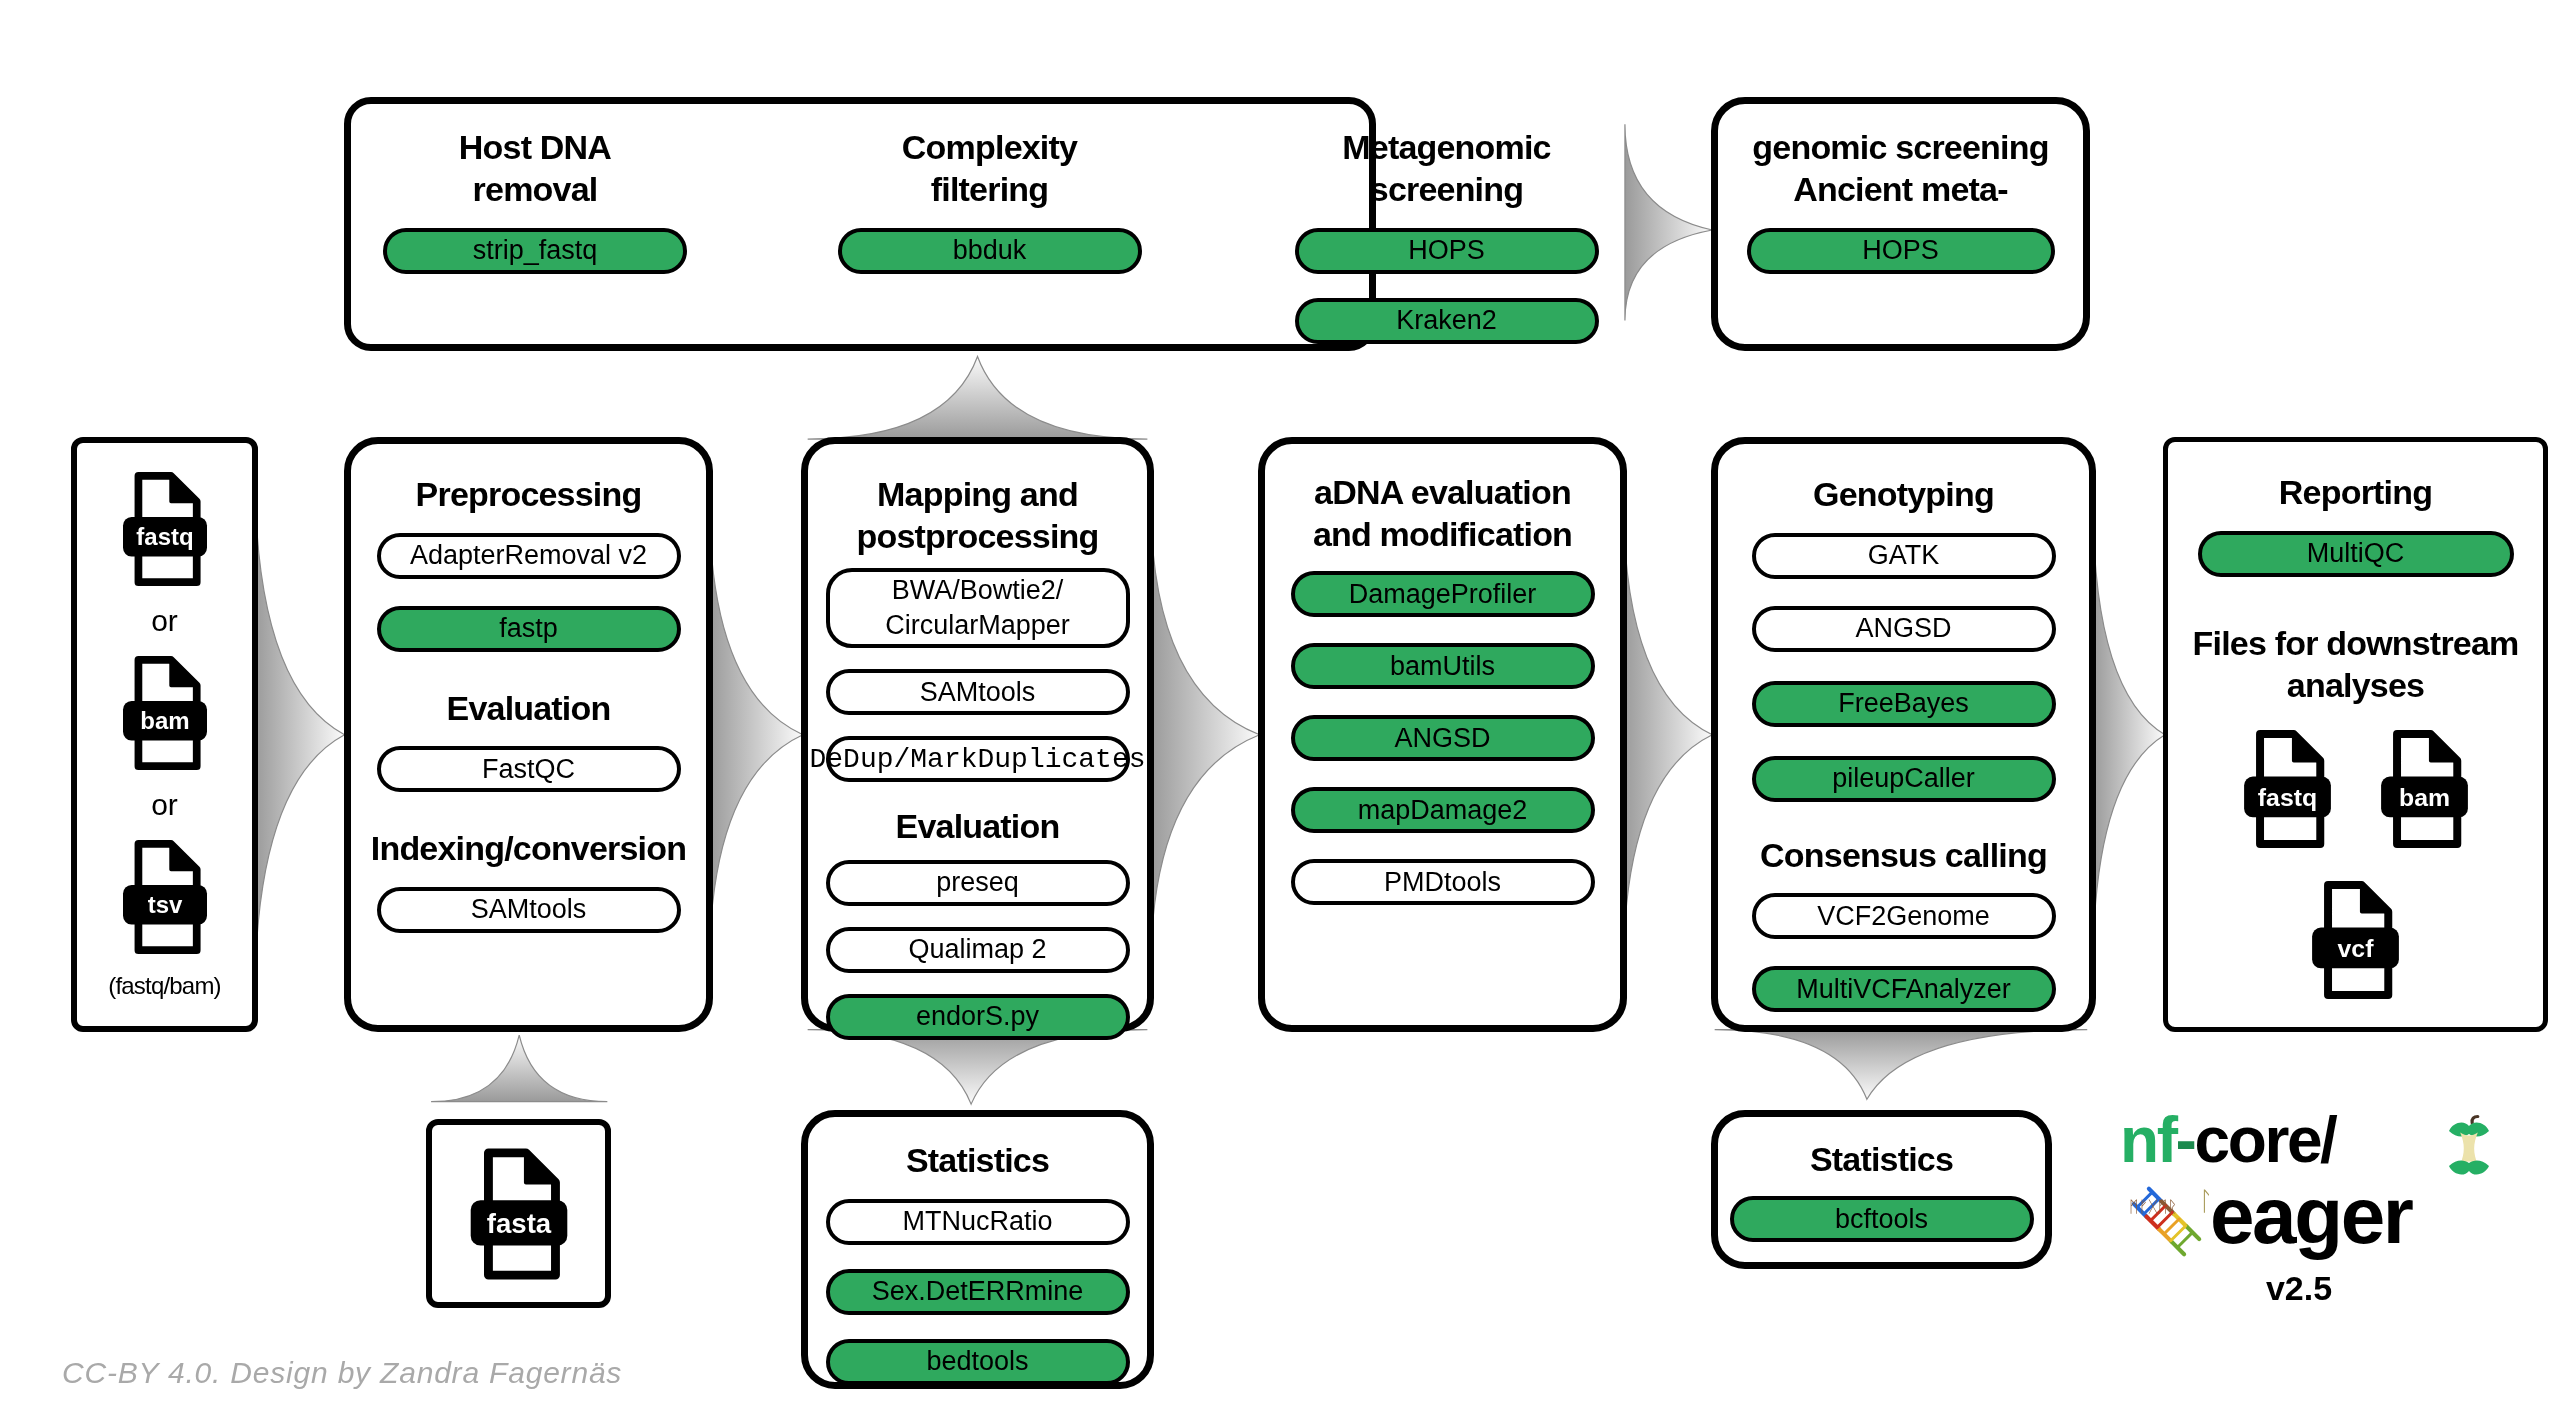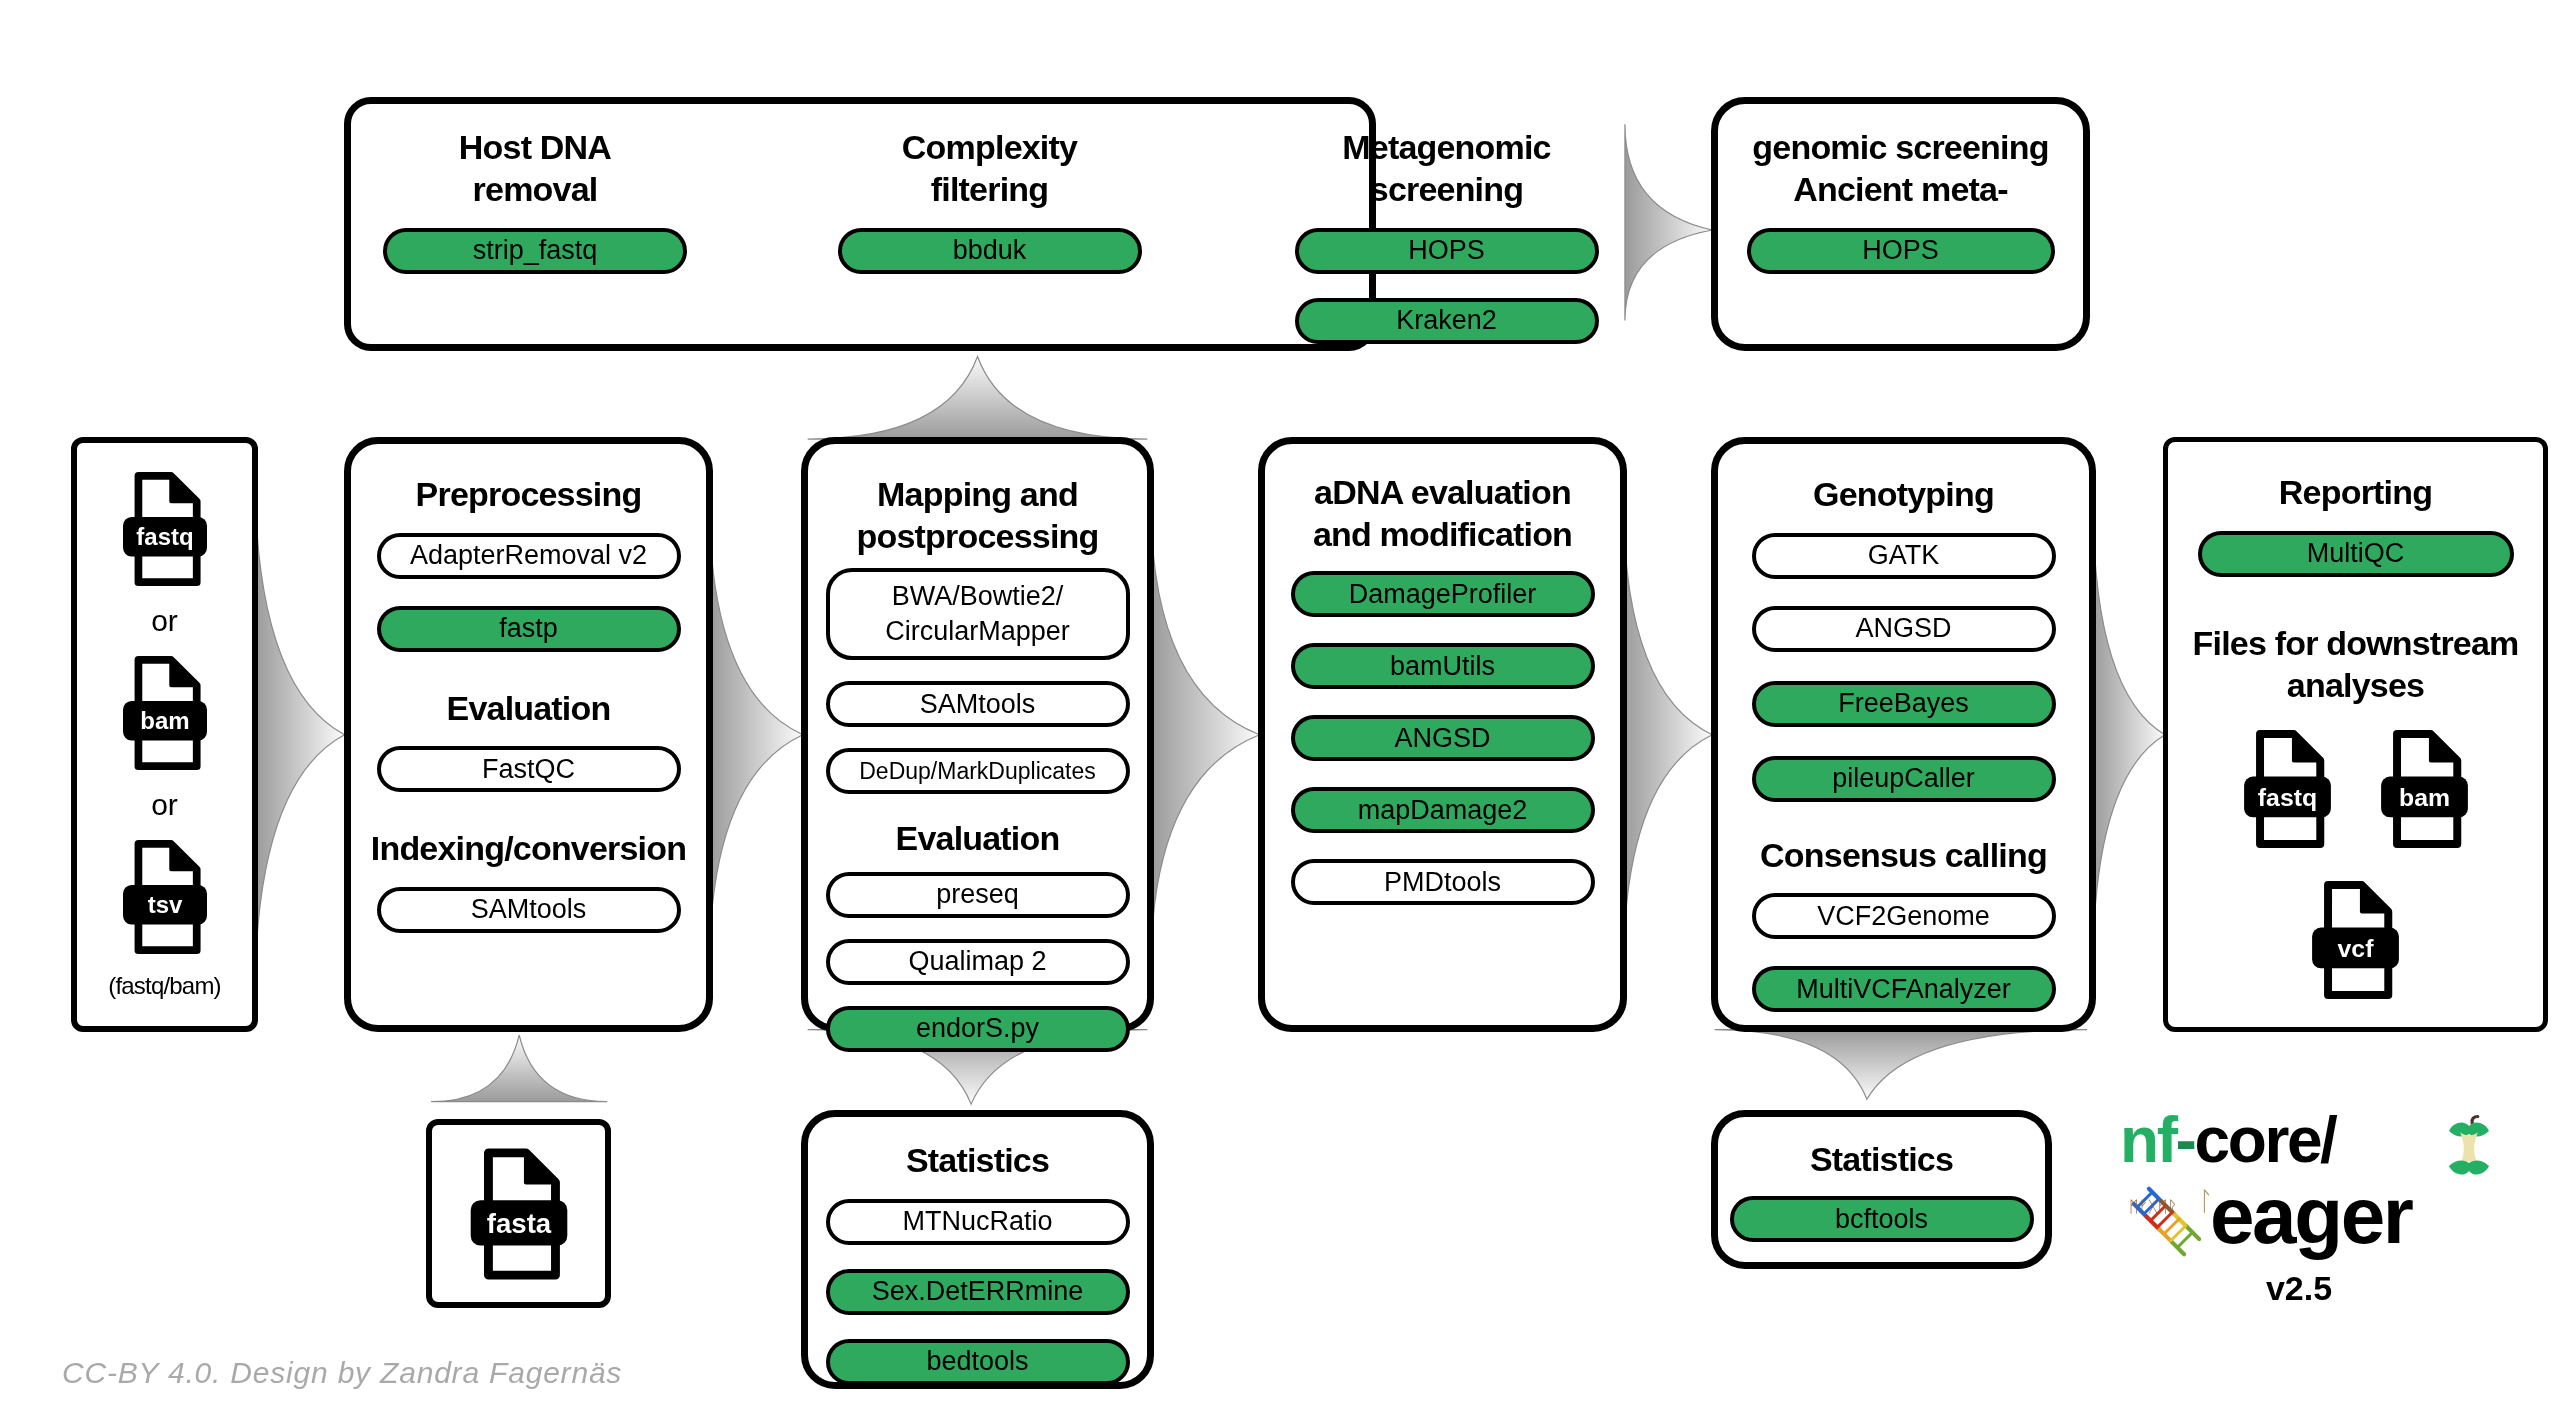--- a/index.html
+++ b/index.html
@@ -11,22 +11,22 @@
   .box{position:absolute;background:#fff;border:7.2px solid #000;border-radius:34px;
        box-sizing:border-box;z-index:2;}
   .box.sq{border-radius:12px;border-width:6.4px;}
   .title,.sub{font-weight:bold;text-align:center;font-size:34px;line-height:42px;
        letter-spacing:-0.8px;}
   .tl{display:block;}
   .pill{box-sizing:border-box;width:304px;height:46px;border:4px solid #000;border-radius:26px;
         display:flex;align-items:center;justify-content:center;background:#fff;
         font-size:27px;margin:0 auto;white-space:nowrap;}
   .pill.green{background:var(--green,#2fa95e);}
-  .pill.fit{font-size:23px;}
-  .pill.tall{height:92px;flex-direction:column;}
+  .pill.fit{font-size:28px;font-family:Liberation Mono, monospace;}
+  .pill.tall{height:80px;flex-direction:column;}
   .pill.tall .tl{line-height:35px;}
   .sec{position:absolute;text-align:center;}.mt16{margin-top:13px}.mt22{margin-top:17.6px}
   .mt26{margin-top:21px}.mt28{margin-top:22.4px}.mt30{margin-top:24px}.mt32{margin-top:26px}
   .mt34{margin-top:27px}.mt36{margin-top:29px}.mt40{margin-top:32px}
   .mt44{margin-top:35px}.mt56{margin-top:45px}.mb14{margin-bottom:11.2px}.mb20{margin-bottom:16px}
   .mb22{margin-bottom:17.6px}
   .ficon{display:block;}
   .ficon text{font-family:"Liberation Sans","DejaVu Sans",sans-serif;font-weight:bold;}
   .or{font-size:30px;}
   .caption{font-size:24px;letter-spacing:-0.8px;}

